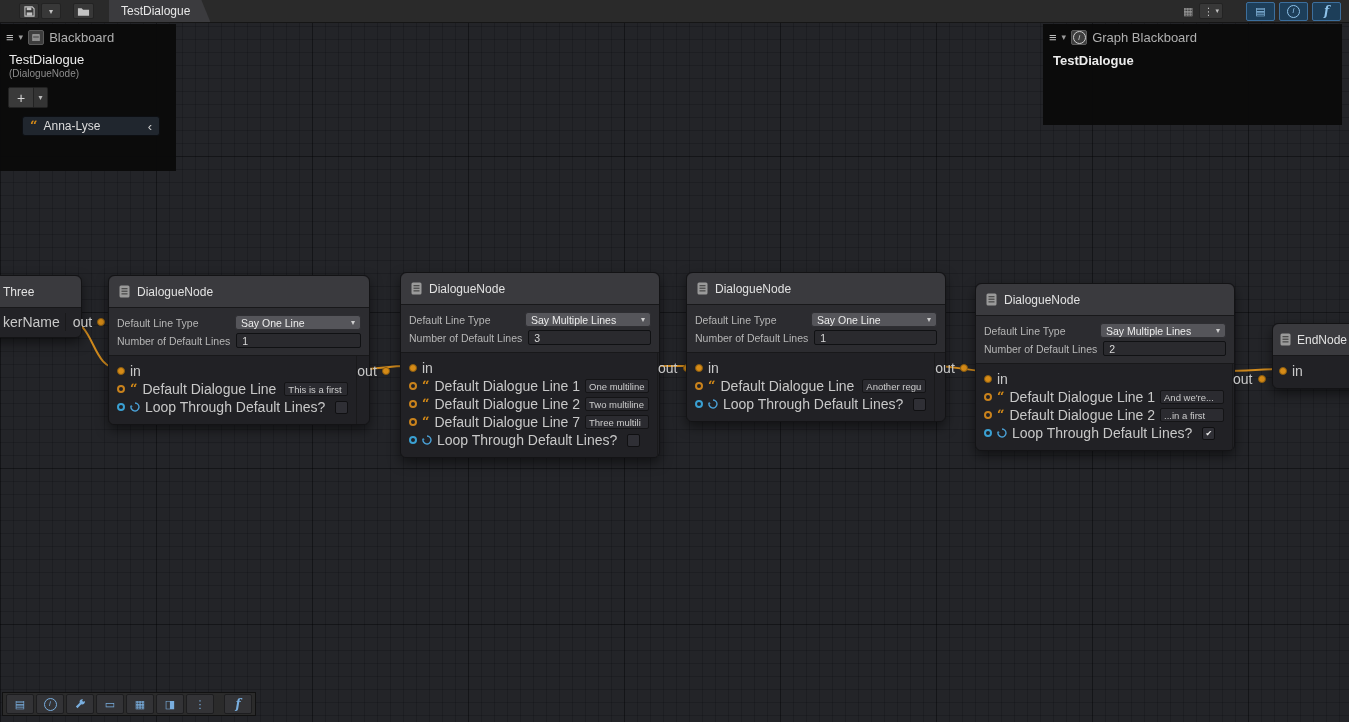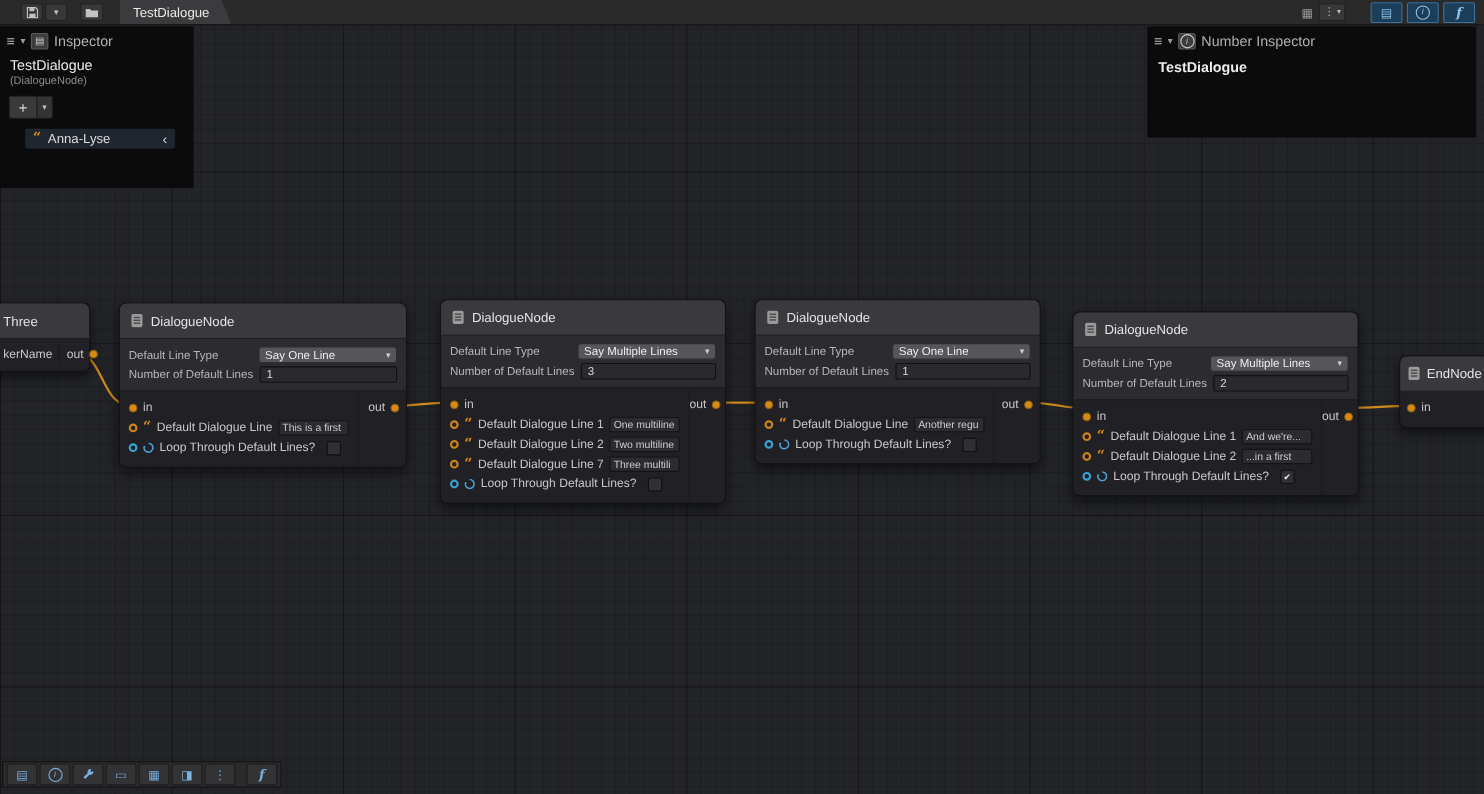--- a/index.html
+++ b/index.html
@@ -68,21 +68,21 @@
     display:flex;align-items:center;justify-content:space-between;padding:0 5px;font-size:10.5px;color:#ececec;box-sizing:border-box;}
   .dd-arrow{font-size:8px;color:#cfcfcf;}
   .tf{width:126px;height:15px;background:#2a2a2e;border:1px solid #101113;border-radius:2px;
     display:flex;align-items:center;padding:0 5px;font-size:10.5px;color:#d8d8d8;box-sizing:border-box;}
   .node-ports{display:flex;background:#212125;border-radius:0 0 6px 6px;}
   .ports-left{flex:1;padding:6px 0 8px;}
   .ports-right{width:48px;border-left:1px solid #19191b;padding:6px 6px 0 0;
     display:flex;justify-content:flex-end;align-items:flex-start;border-radius:0 0 6px 0;}
   .port-row{display:flex;align-items:center;gap:5px;height:18px;padding:0 8px;}
   .out-row{display:flex;align-items:center;gap:5px;height:18px;}
-  .port-label{font-size:11px;color:#c8c8c8;white-space:nowrap;}
+  .port-label{font-size:14px;color:#c8c8c8;white-space:nowrap;}
   .line-field{margin-left:auto;width:64px;height:14px;background:#2b2b30;border:1px solid #141416;
     border-radius:2px;font-size:9.5px;color:#cccccc;padding:0 3px;display:flex;align-items:center;
     overflow:hidden;white-space:nowrap;box-sizing:border-box;flex:none;}
   .checkbox{margin-left:5px;width:11px;height:11px;background:#2f2f35;border:1px solid #101012;
     border-radius:2px;display:flex;align-items:center;justify-content:center;font-size:8px;color:#f0f0f0;flex:none;}
   .node-icon{flex:none;display:flex;}
   .loop-icon{flex:none;display:flex;}
   
   .leftnode-title{padding-left:60px;}
   .leftnode-row{display:flex;align-items:center;gap:5px;height:18px;margin-top:5px;padding:0 6px 0 60px;}
@@ -148,21 +148,21 @@
   <path d="M648,366 C670,366 674,366 694,366" stroke="#d08a1d" stroke-width="2" fill="none"></path>
   <path d="M934,366 C960,366 964,371 987,371" stroke="#d08a1d" stroke-width="2" fill="none"></path>
   <path d="M1223,371 C1250,371 1260,369 1284,369" stroke="#d08a1d" stroke-width="2" fill="none"></path>
 </svg>
 
 <div class="panel" style="left:0;top:24px;width:176px;height:147px;">
   <div class="panel-header">
     <span class="hamburger">≡</span>
     <span class="fold-arrow">▾</span>
     <span class="sq-icon">▤</span>
-    <span>Inspector</span>
+    <span>Blackboard</span>
   </div>
   <div class="bb-graphname">TestDialogue</div>
   <div class="bb-graphtype">(DialogueNode)</div>
   <div class="bb-addrow">
     <div class="bb-plus">
       <span>+</span>
     </div>
     <div class="bb-plus-arrow">
       <span>▾</span>
     </div>
@@ -174,21 +174,21 @@
   </div>
 </div>
 
 <div class="panel" style="left:1043px;top:24px;width:299px;height:101px;">
   <div class="panel-header">
     <span class="hamburger">≡</span>
     <span class="fold-arrow">▾</span>
     <span class="sq-icon">
         <span class="circle-i">i</span>
       </span>
-    <span>Number Inspector</span>
+    <span>Graph Blackboard</span>
   </div>
   <div class="gi-graphname">TestDialogue</div>
 </div>
 
 <div class="node" style="left:-58px;top:275px;width:140px;">
   <div class="node-title leftnode-title">
     <span>Three</span>
   </div>
   <div class="leftnode-row" style="padding-bottom:6px;">
     <span class="port-label">kerName</span>

